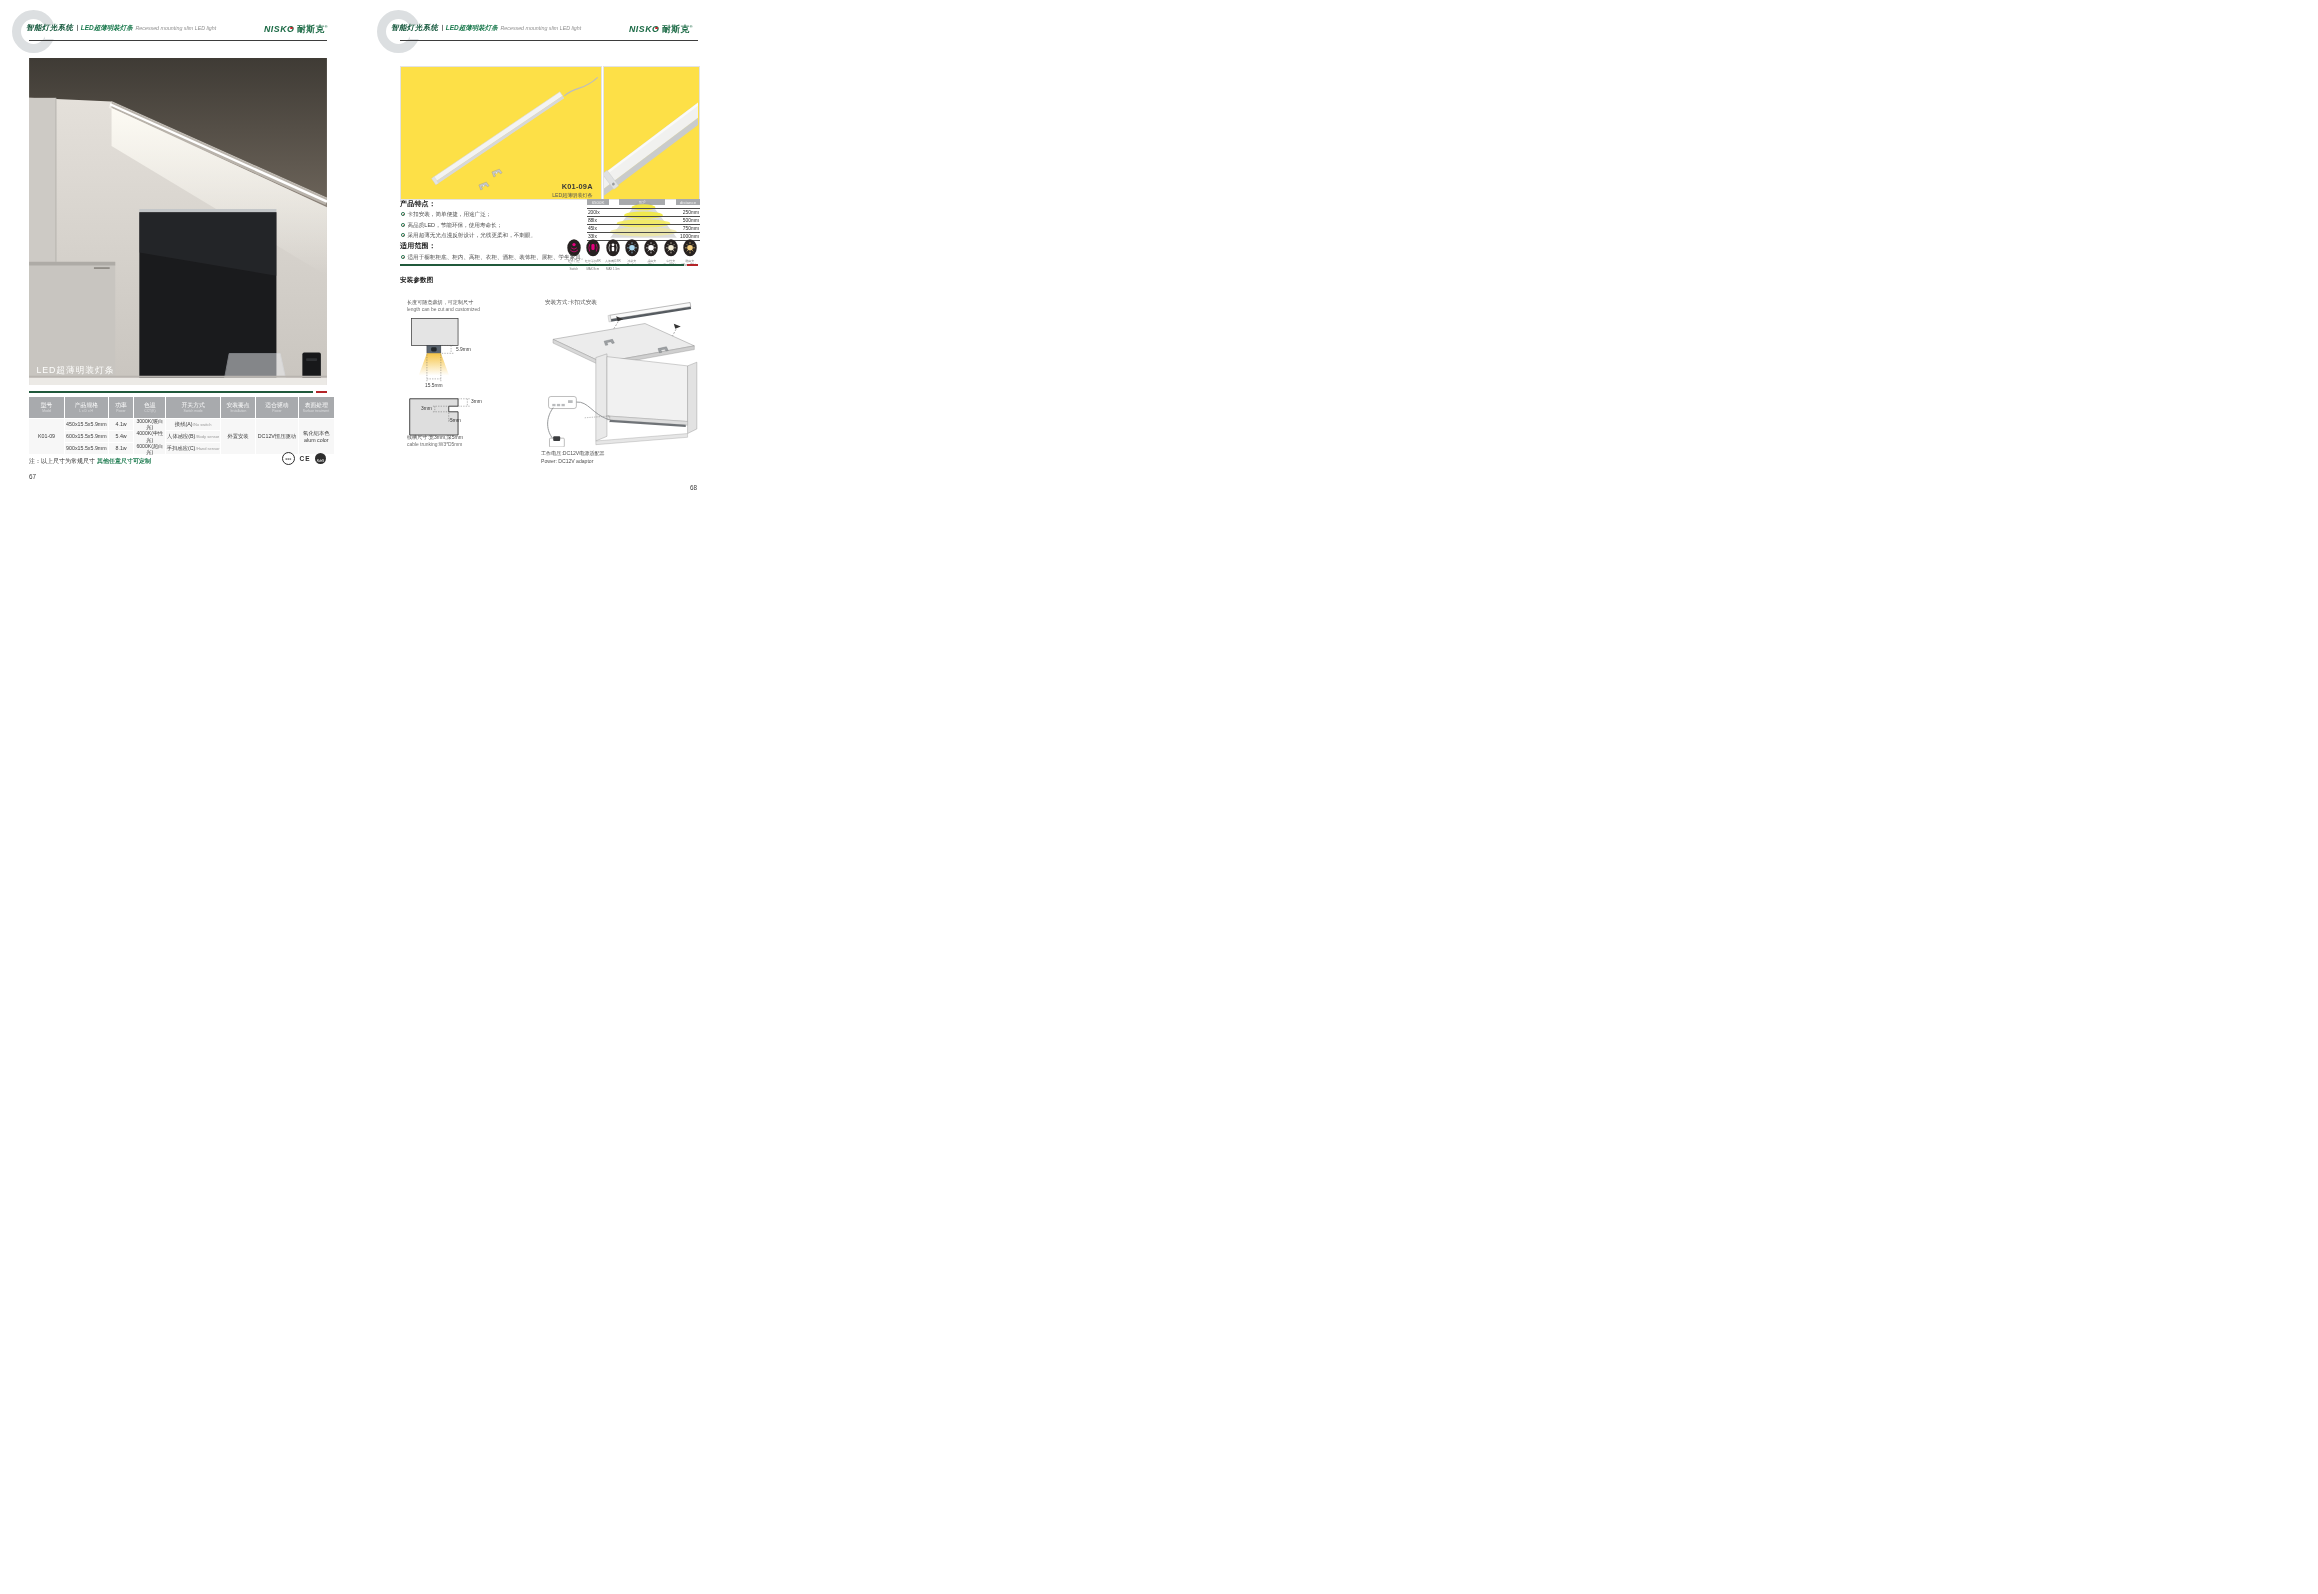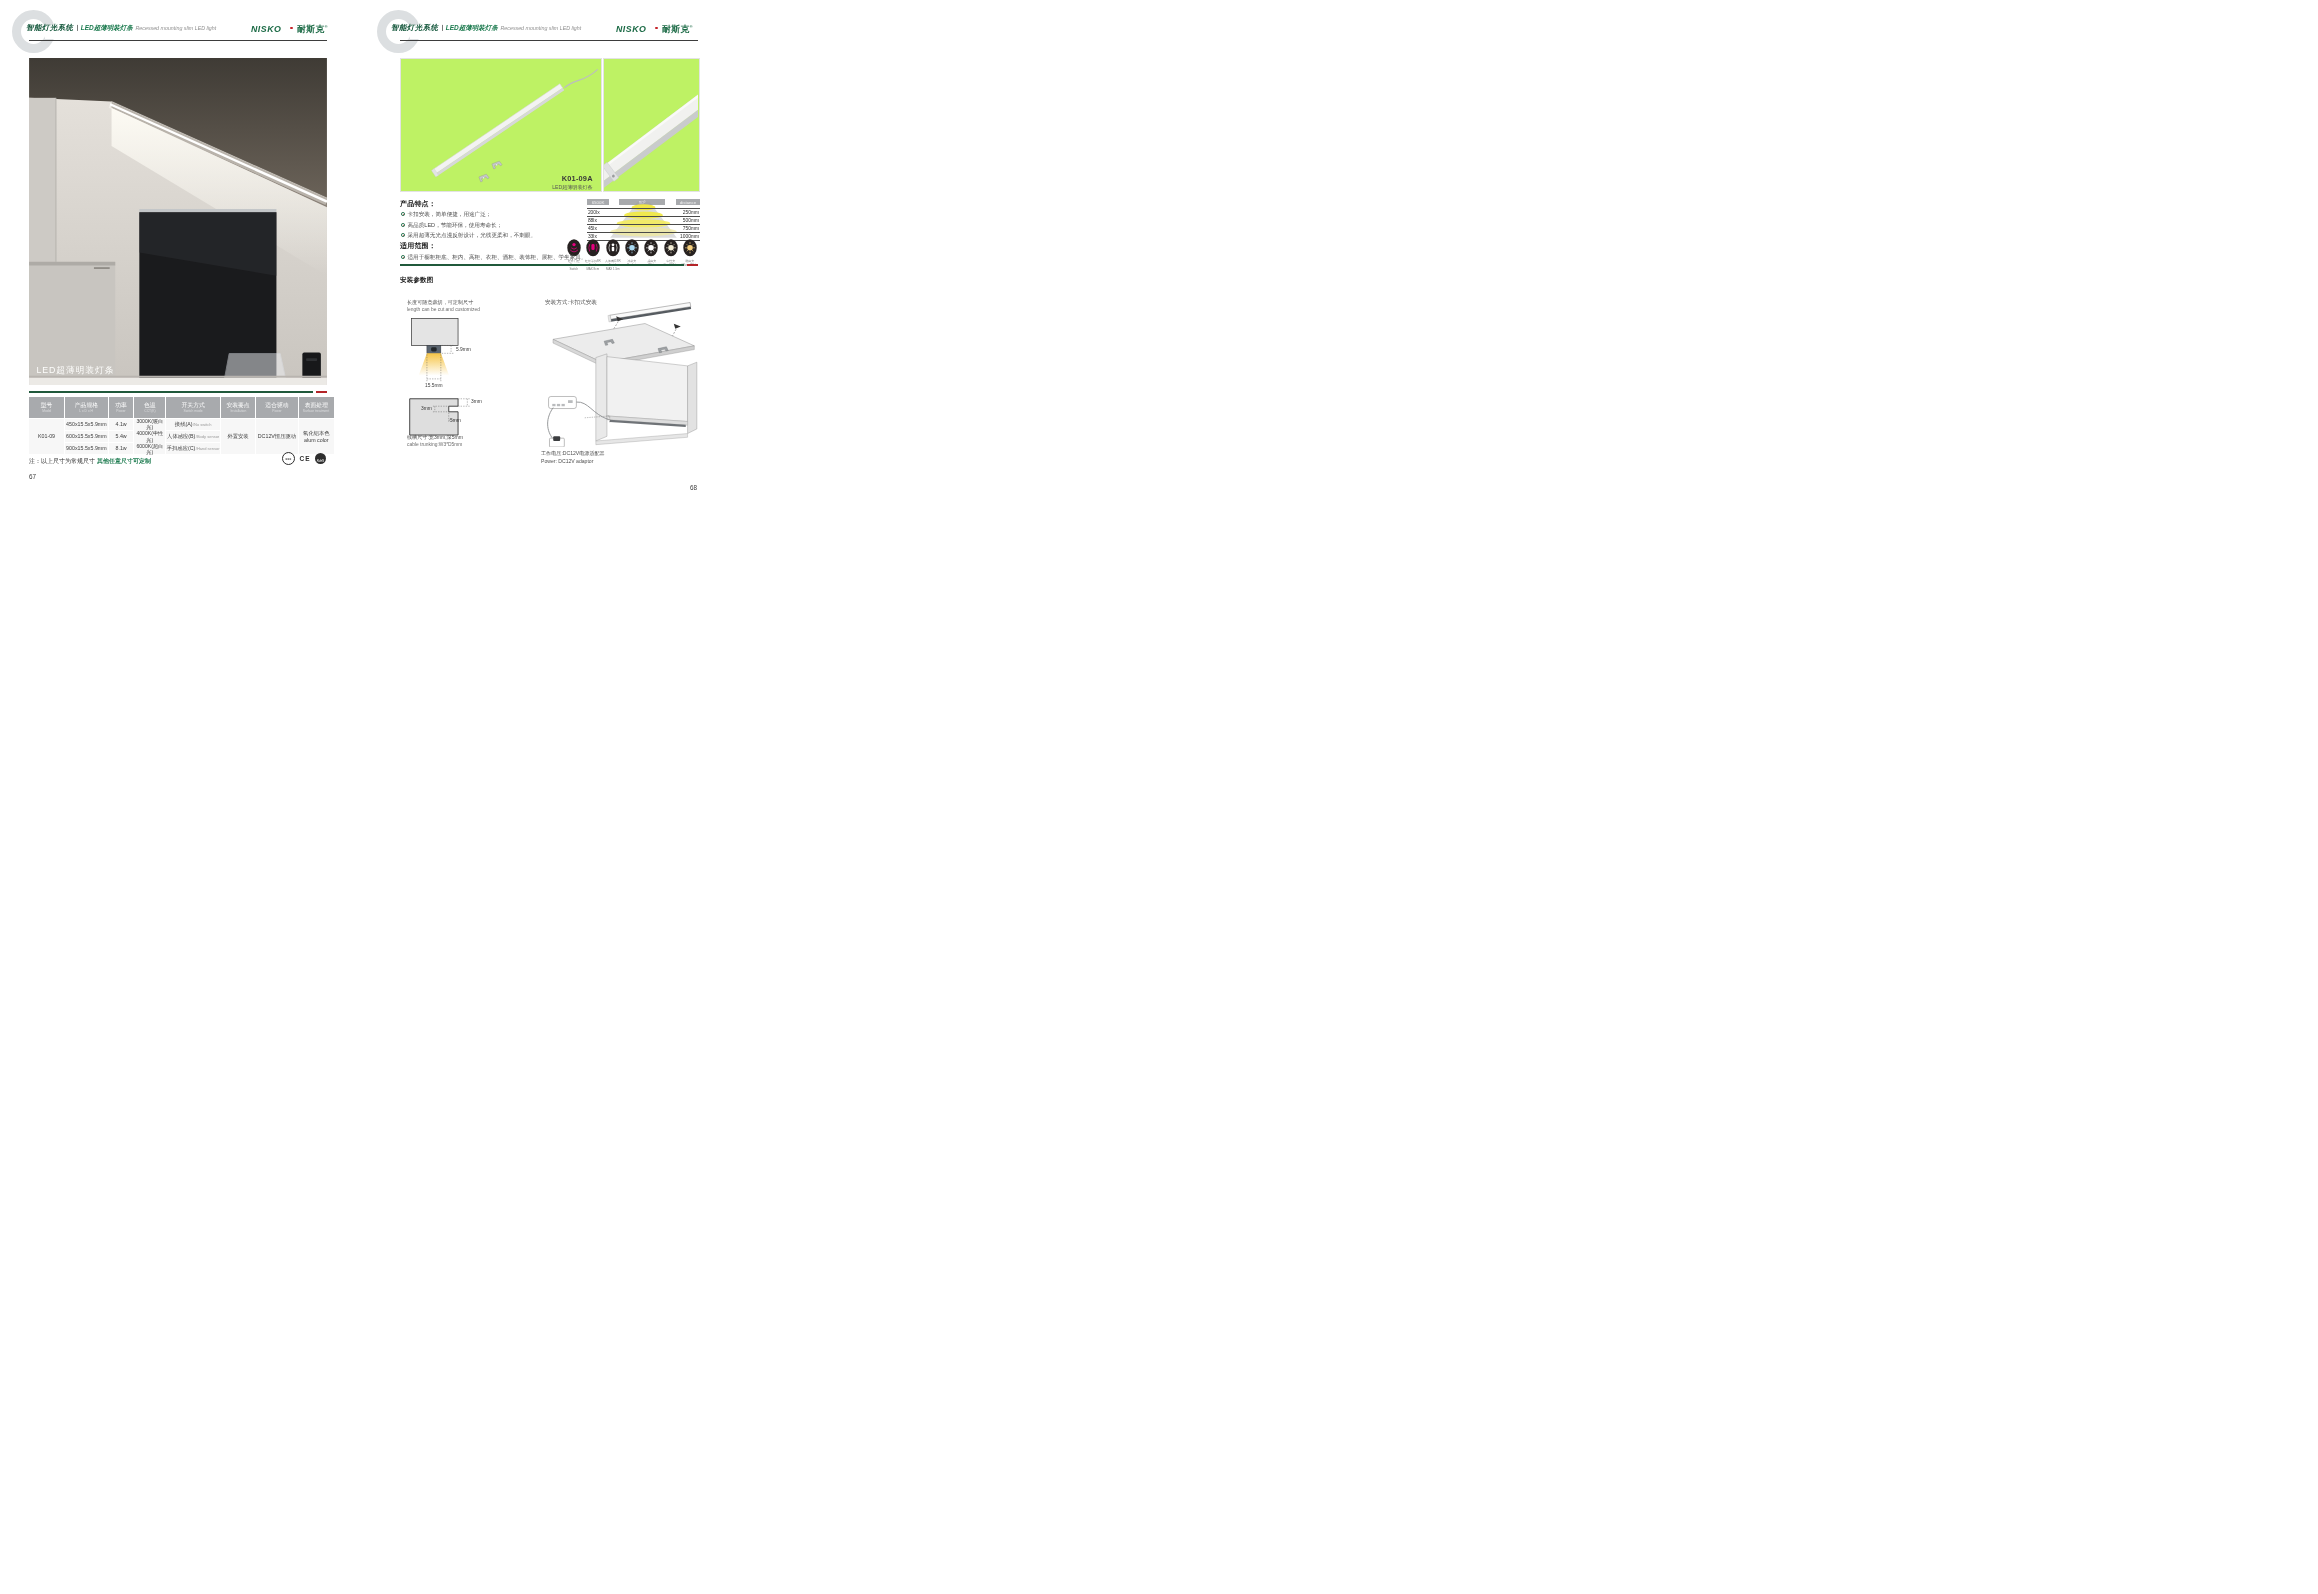--- a/index.html
+++ b/index.html
@@ -14,21 +14,21 @@
   .hdr-c::after{content:"";position:absolute;right:-10.2px;top:50%;transform:translateY(-50%);width:11px;height:14px;background:#fff;}
   .hdr-titles{position:absolute;left:26px;top:23px;display:flex;align-items:baseline;white-space:nowrap;font-style:italic;}
   .t-sys{font-size:7.4px;font-weight:bold;color:#12563a;letter-spacing:0.5px;}
   .t-bar{display:inline-block;width:0;height:6.5px;border-left:0.5px solid #7a7a7a;margin:0 3.2px;transform:translateY(0.9px);}
   .t-prod{font-size:6.5px;font-weight:bold;color:#1b7a4e;}
   .t-en{font-size:5.3px;color:#8f8f8f;margin-left:2.8px;}
   .hdr-rule{position:absolute;top:40px;height:0.9px;background:#3d3d3d;}
   .page.left .hdr-rule{left:29px;width:298px;}
   .page.right .hdr-rule{left:35px;width:298px;}
   .logo{position:absolute;top:24px;right:36px;color:#1b6a45;font-weight:bold;font-style:italic;font-size:8.8px;letter-spacing:0.5px;white-space:nowrap;}
-  .logo .latin{position:relative;padding-right:15px;}
+  .logo .latin{position:relative;padding-right:2px;}
   .logo .latin::after{content:"";position:absolute;right:3.7px;top:3.2px;width:2.3px;height:2.3px;border-radius:50%;background:#c4232a;}
   .logo .cn{font-style:normal;margin-left:0.5px;}
   .logo sup{font-size:3.7px;color:#1b6a45;}
 
   
   .photo{position:absolute;left:29px;top:58px;width:298px;height:327px;overflow:hidden;background:#d6d2cc;}
   .photo svg{display:block;}
   .photo-caption{position:absolute;left:7.4px;top:307px;color:#fdfdfb;font-size:8.8px;letter-spacing:0.9px;}
 
   
@@ -54,21 +54,21 @@
   .note-line .green{color:#1b7a4e;font-weight:bold;margin-left:1.9px;}
   .certs{position:absolute;right:38px;top:452px;display:flex;align-items:center;gap:4.6px;}
   .cert-ccc{width:11px;height:11px;border:0.7px solid #2e2e2e;border-radius:50%;display:flex;align-items:center;justify-content:center;font-size:3.2px;letter-spacing:0.2px;color:#2e2e2e;font-weight:bold;}
   .cert-ce{font-size:6.5px;font-weight:bold;color:#2e2e2e;letter-spacing:0.9px;}
   .cert-rohs{width:11px;height:11px;border-radius:50%;background:#2d2d2d;color:#fff;display:flex;align-items:flex-end;justify-content:center;font-size:2.8px;padding-bottom:0.9px;box-sizing:border-box;font-style:italic;}
   .page-no{position:absolute;font-size:6.3px;color:#3a3a3a;}
   .page.left .page-no{left:29px;top:473px;}
   .page.right .page-no{right:32px;top:484px;}
 
   
-  .pbox{position:absolute;top:58px;background:#bef264;border:0.5px solid #e3e3e3;}
+  .pbox{position:absolute;top:66px;background:#fde047;border:0.5px solid #e3e3e3;}
   .pbox1{left:35px;width:200px;height:132px;}
   .pbox2{left:238px;width:95px;height:132px;}
   .pbox svg{display:block;}
   .pcode{position:absolute;right:8.3px;top:115px;text-align:right;}
   .pcode .code{font-size:7.4px;font-weight:bold;color:#3a3a3a;letter-spacing:0.2px;}
   .pcode .name{font-size:5.1px;color:#555;margin-top:1.4px;}
 
   
   .sec-title{position:absolute;font-size:7px;font-weight:bold;color:#222;letter-spacing:0.2px;}
   .feat-item{position:absolute;font-size:5.6px;color:#4a4a4a;white-space:nowrap;}

